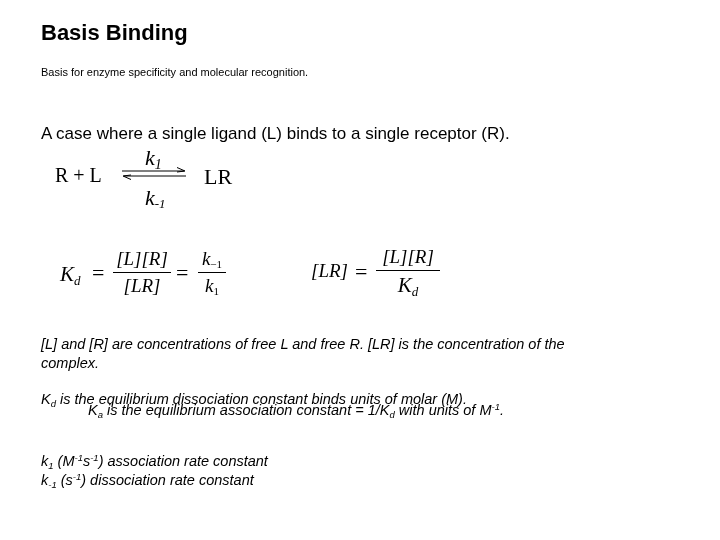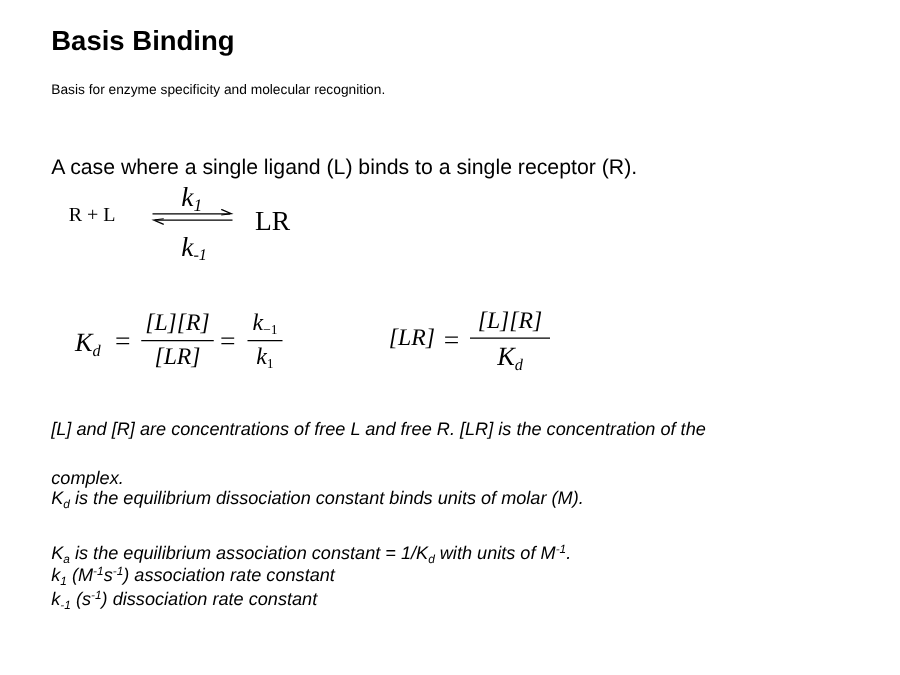--- a/index.html
+++ b/index.html
@@ -6,21 +6,21 @@
   body { width:720px; height:540px; background:#ffffff; position:relative; overflow:hidden; color:#000; }
   .sans { font-family:"Liberation Sans", sans-serif; }
   .serif { font-family:"Liberation Serif", serif; }
   .abs { position:absolute; white-space:nowrap; }
 
   #title { left:41px; top:20px; font-size:22px; font-weight:bold; }
   #subtitle { left:41px; top:66px; font-size:11px; }
   #case-text { left:41px; top:104px; font-size:17px;margin-top:20px; }
 
   
-  #rx-left { left:55px; top:164px; font-size:16px; }
+  #rx-left { left:55px; top:164px; font-size:20px; }
   #rx-right { left:204px; top:164px; font-size:22px; }
   #rx-k1 { left:145px; top:145px; font-size:22px; font-style:italic; }
   #rx-km1 { left:145px; top:185px; font-size:22px; font-style:italic; }
   #rx-km1 sub { font-size:13px; vertical-align:-3px; }
   #rx-k1 sub { font-size:14px; vertical-align:-4px; }
   #rx-arrows { left:120px; top:167px; }
 
   
   .frac { position:absolute; text-align:center; }
   .frac .num, .frac .den { display:block; }
@@ -40,23 +40,23 @@
   #eq2-frac { left:376px; top:246px; font-size:19px; width:64px; }
   #eq2-frac .den { font-size:21px; }
   #eq2-frac .den sub { font-size:13px; vertical-align:-4px; }
 
   
   .body { font-size:14.5px; left:41px;font-style:italic; }
   .body sub, .body sup { font-size:9.5px; }
   .body sub { vertical-align:-3px; }
   .body sup { vertical-align:5px; }
   #para1a { top:336px; }
-  #para1b { top:355px;margin-top:20px; }
+  #para1b { top:355px; }
   #kd-line { top:391px; }
-  #ka-line { top:434px; }
+  #ka-line { top:401px;margin-left:47px; }
   #k1-line { top:452px; }
   #km1-line { top:471px; }
 </style>
 </head>
 <body>
 
 <div class="abs sans" id="title">Basis Binding</div>
 <div class="abs sans" id="subtitle">Basis for enzyme specificity and molecular recognition.</div>
 <div class="abs sans" id="case-text">A case where a single ligand (L) binds to a single receptor (R).</div>
 

